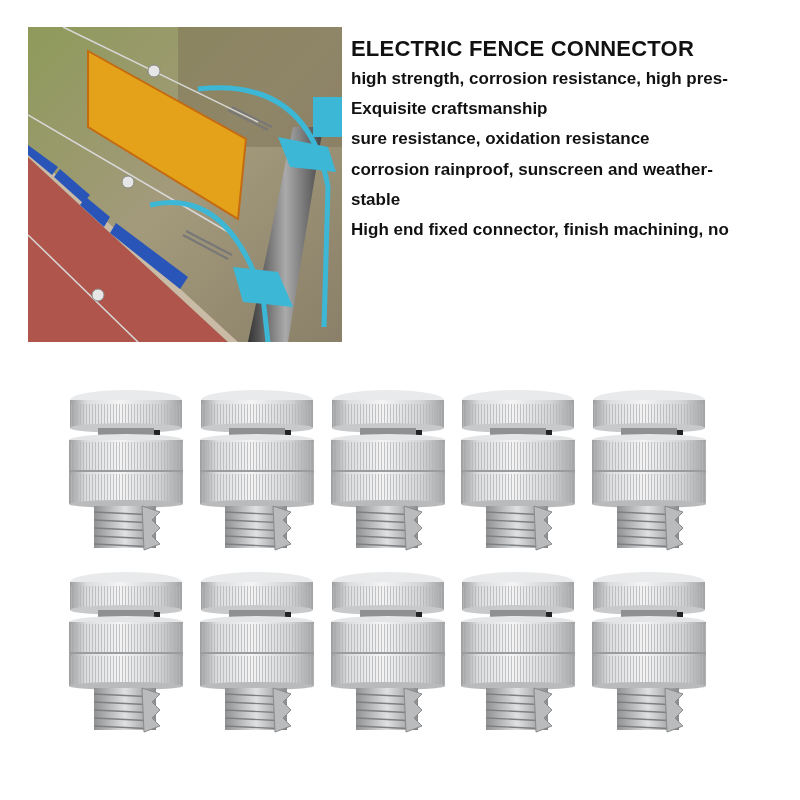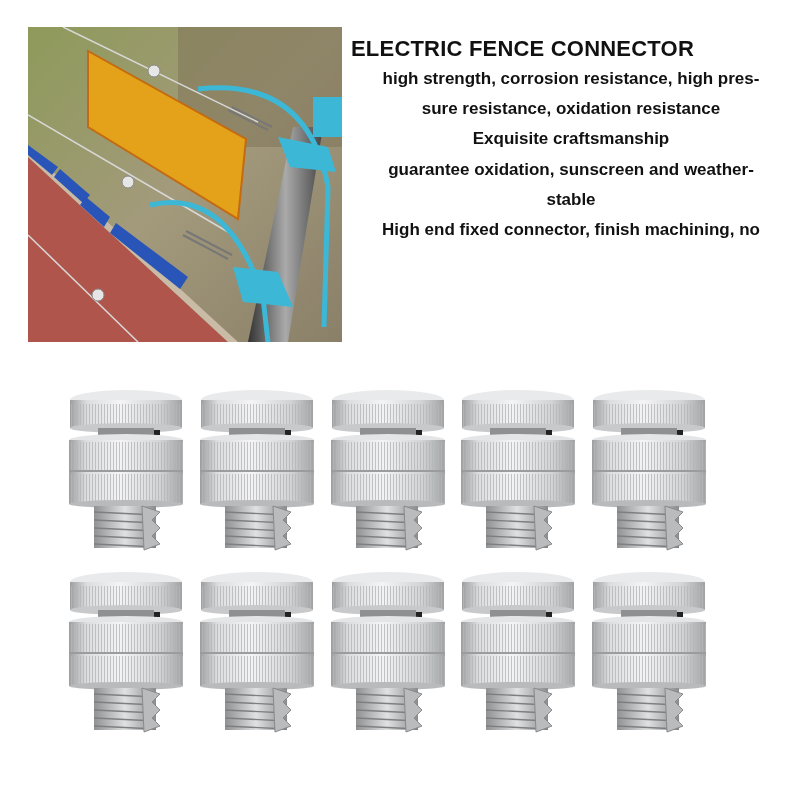--- a/index.html
+++ b/index.html
@@ -5,21 +5,21 @@
   html, body { margin:0; padding:0; background:#ffffff; }
   body { width:800px; height:800px; position:relative; overflow:hidden; font-family:"Liberation Sans", "DejaVu Sans", sans-serif; }
 
   
   .photo { position:absolute; left:28px; top:27px; width:314px; height:315px; overflow:hidden; background:#9a9468; }
   .photo svg { display:block; width:100%; height:100%; }
 
   
   .text-panel { position:absolute; left:351px; top:34px; width:440px; color:#111; }
   .title { font-weight:bold; font-size:22px; letter-spacing:0.2px; line-height:30px; margin:0 0 0 0; white-space:nowrap; }
-  .line { font-weight:bold; font-size:17px; line-height:30.2px; white-space:nowrap;text-align:center; }
+  .line { font-weight:bold; font-size:17px; line-height:30.2px; white-space:nowrap; }
 
   
   .grid { position:absolute; left:62px; top:384px; width:660px; }
   .row { position:relative; height:182px; }
   .connector { position:absolute; width:120px; height:165px; }
   .connector svg { width:100%; height:100%; display:block; }
 </style>
 </head>
 <body>
 
@@ -72,23 +72,23 @@
 
     <circle cx="126" cy="44" r="6" fill="#e6e6e6" stroke="#888"></circle>
     <circle cx="100" cy="155" r="6" fill="#e6e6e6" stroke="#888"></circle>
     <circle cx="70" cy="268" r="6" fill="#e6e6e6" stroke="#888"></circle>
   </svg>
 </div>
 
 <div class="text-panel">
   <div class="title">ELECTRIC FENCE CONNECTOR</div>
   <div class="line">high strength, corrosion resistance, high pres-</div>
+  <div class="line">Exquisite craftsmanship</div>
   <div class="line">sure resistance, oxidation resistance</div>
-  <div class="line">Exquisite craftsmanship</div>
-  <div class="line">guarantee oxidation, sunscreen and weather-</div>
+  <div class="line">corrosion rainproof, sunscreen and weather-</div>
   <div class="line">stable</div>
   <div class="line">High end fixed connector, finish machining, no</div>
 </div>
 
 <svg width="0" height="0" style="position:absolute">
   <defs>
     <linearGradient id="metal" x1="0" y1="0" x2="1" y2="0">
       <stop offset="0" stop-color="#9c9ea0"></stop>
       <stop offset="0.15" stop-color="#dcdddf"></stop>
       <stop offset="0.45" stop-color="#f4f4f5"></stop>

